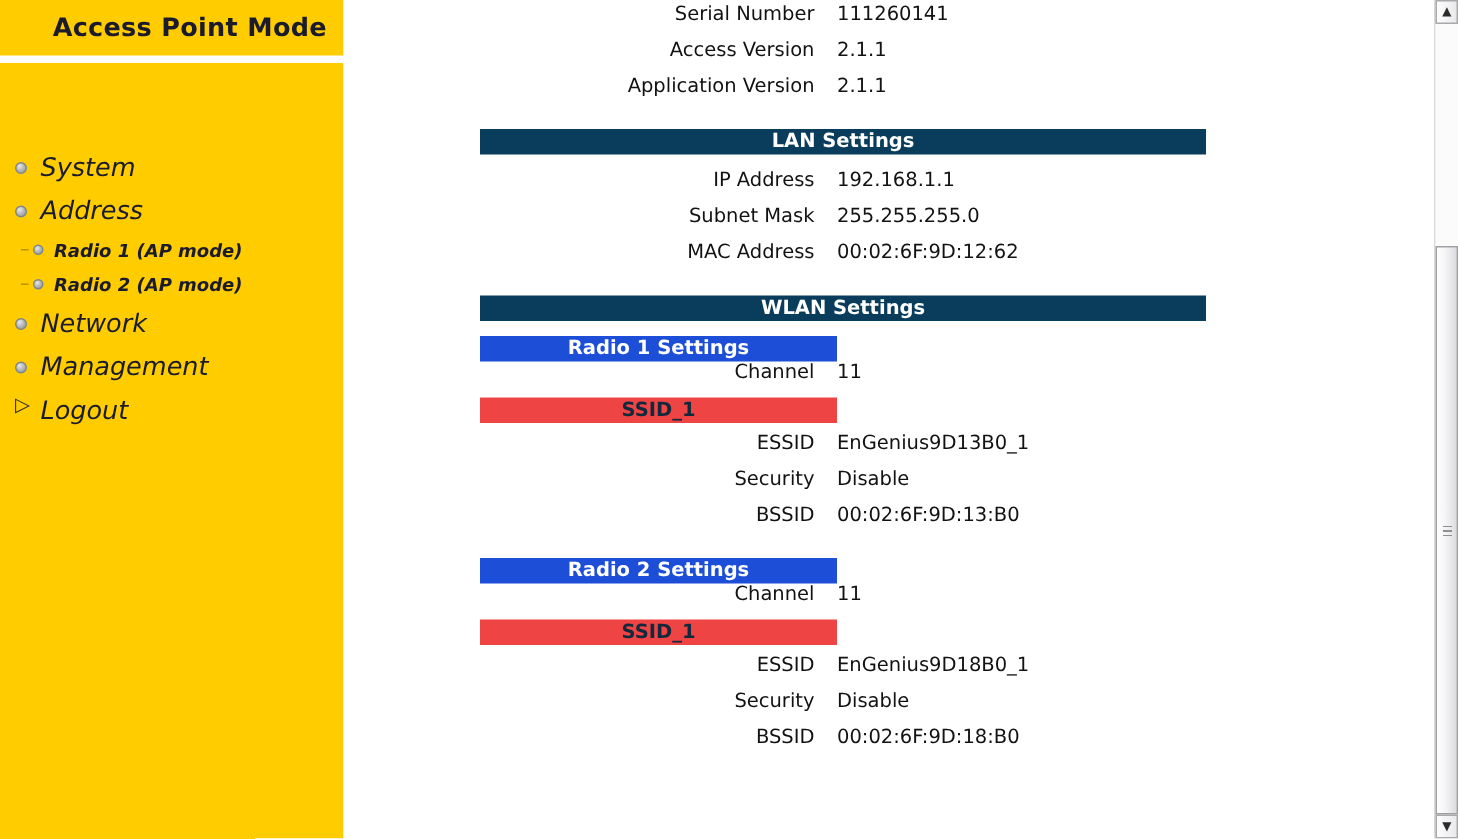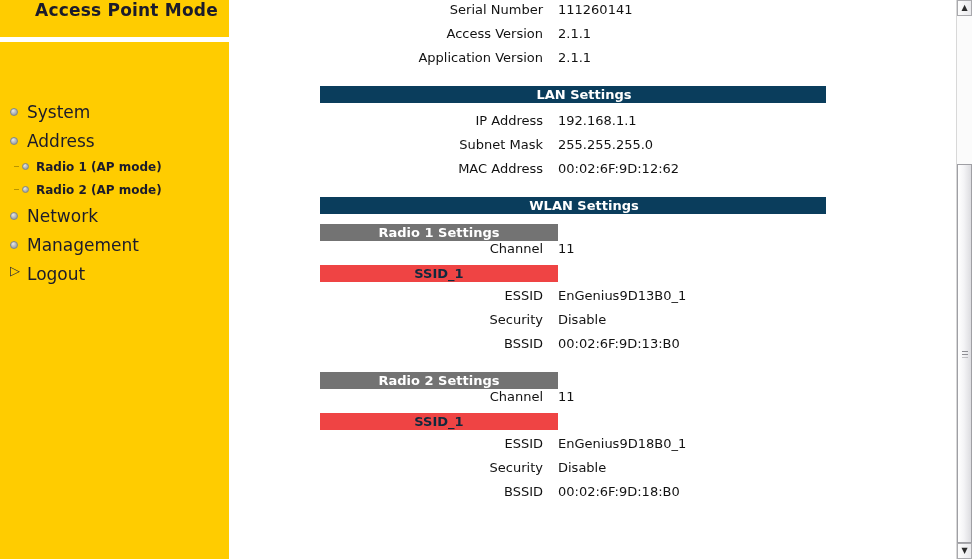--- a/index.html
+++ b/index.html
@@ -26,21 +26,21 @@
     left: 0;
     top: 0;
     width: 229px;
     height: 559px;
     background: #ffcc00;
     box-sizing: border-box;
   }
   .sidebar-header {
     height: 37px;
     display: flex;
-    align-items: flex-start;
+    align-items: center;
     justify-content: center;
     padding-left: 24px;
     box-sizing: border-box;
   }
   .sidebar-title {
     font-size: 17px;
     font-weight: 600;
     color: #1b1b2b;
     letter-spacing: 0.2px;
     white-space: nowrap;
@@ -53,20 +53,21 @@
   .nav {
     margin-top: 55px;
   }
   .nav-item {
     display: flex;
     align-items: center;
     height: 29px;
     padding-left: 10px;
     box-sizing: border-box;
     cursor: pointer;
+    font-style: italic;
   }
   .nav-item.sub {
     height: 23px;
     padding-left: 14px;
   }
   .bullet {
     width: 8px;
     height: 8px;
     border-radius: 50%;
     background: radial-gradient(circle at 35% 30%, #e8e8ea 0%, #b9bcc0 45%, #8b9196 100%);
@@ -136,24 +137,23 @@
   .section-bar {
     background: #0a3d5c;
     color: #ffffff;
     font-size: 13px;
     font-weight: bold;
     text-align: center;
     line-height: 17px;
     height: 17px;
     margin-left: 91px;
     width: 484px;
-    padding-left: 22px;
   }
   .sub-bar {
-    background: #737373;
+    background: #1d4ed8;
     color: #ffffff;
     font-size: 13px;
     font-weight: bold;
     text-align: center;
     line-height: 17px;
     height: 17px;
     margin-left: 91px;
     width: 238px;
   }
   .ssid-bar {

